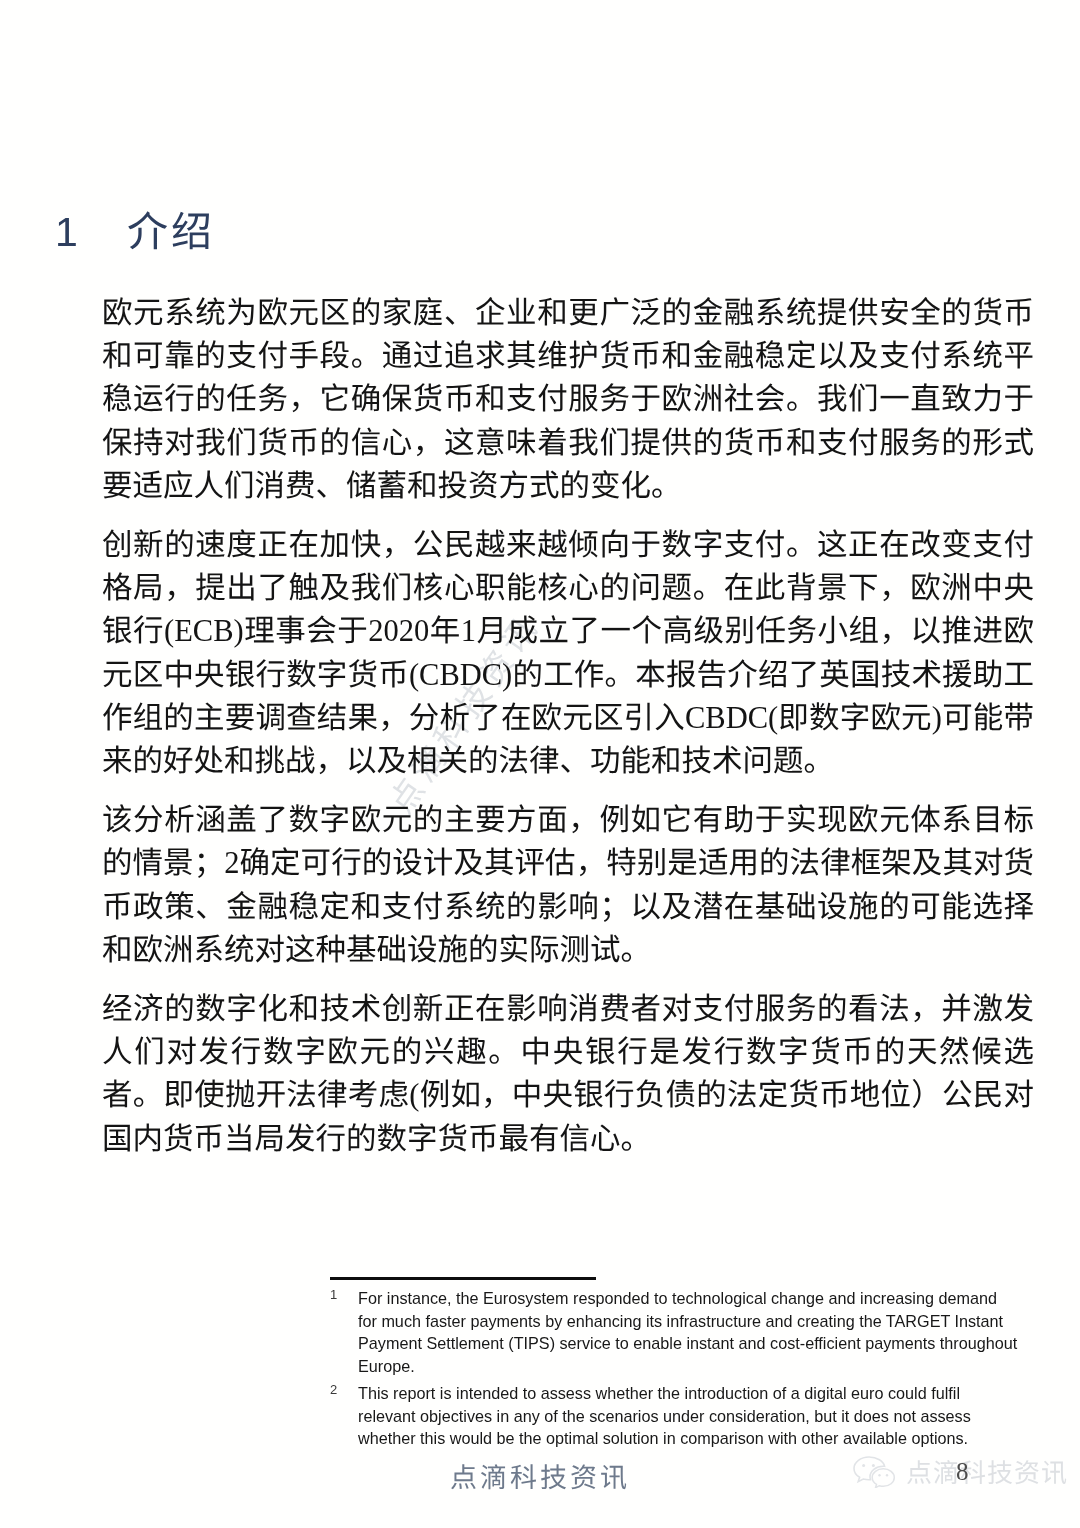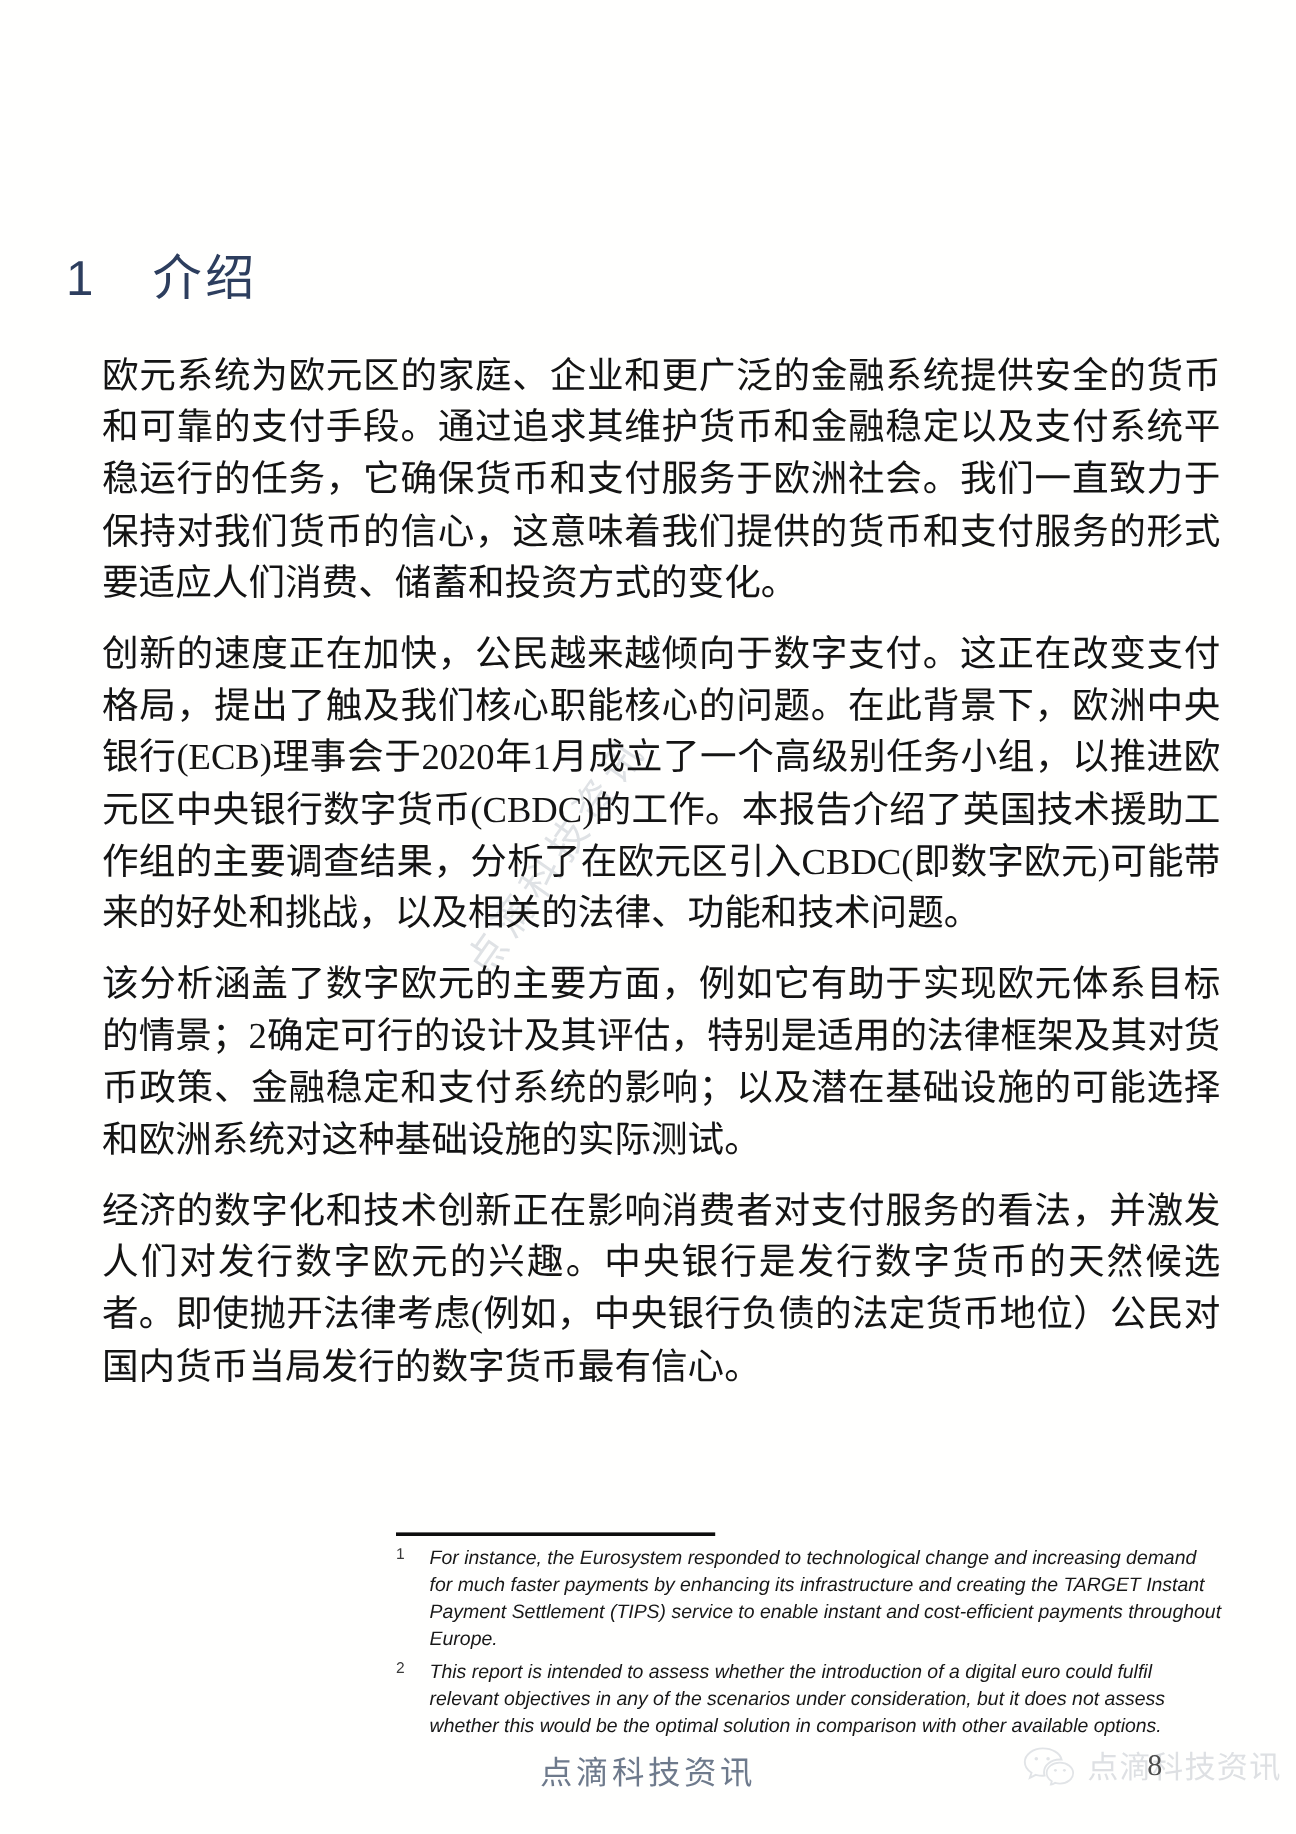--- a/index.html
+++ b/index.html
@@ -57,21 +57,21 @@
     font-weight: 400;
   }
   .section-heading .ttl {
     display: inline-block;
     letter-spacing: 3px;
   }
 
   
   .body-block {
     position: absolute;
-    left: 85px;
+    left: 102px;
     top: 292px;
     width: 932px;
     z-index: 10;
   }
   .para {
     margin: 0;
     font-size: 30.5px;
     line-height: 43.2px;
     color: #141414;
     text-align: justify;
@@ -111,21 +111,20 @@
     color: #3a3a3a;
     line-height: 1.1;
     padding-top: 1px;
   }
   .fn-text {
     flex: 1;
     font-size: 16.2px;
     line-height: 22.5px;
     color: #181818;
     text-align: left;
-    font-style: italic;
   }
 
   
   .footer-brand {
     position: absolute;
     left: 0;
     top: 1456px;
     width: 1080px;
     text-align: center;
     color: #6e7a8c;

